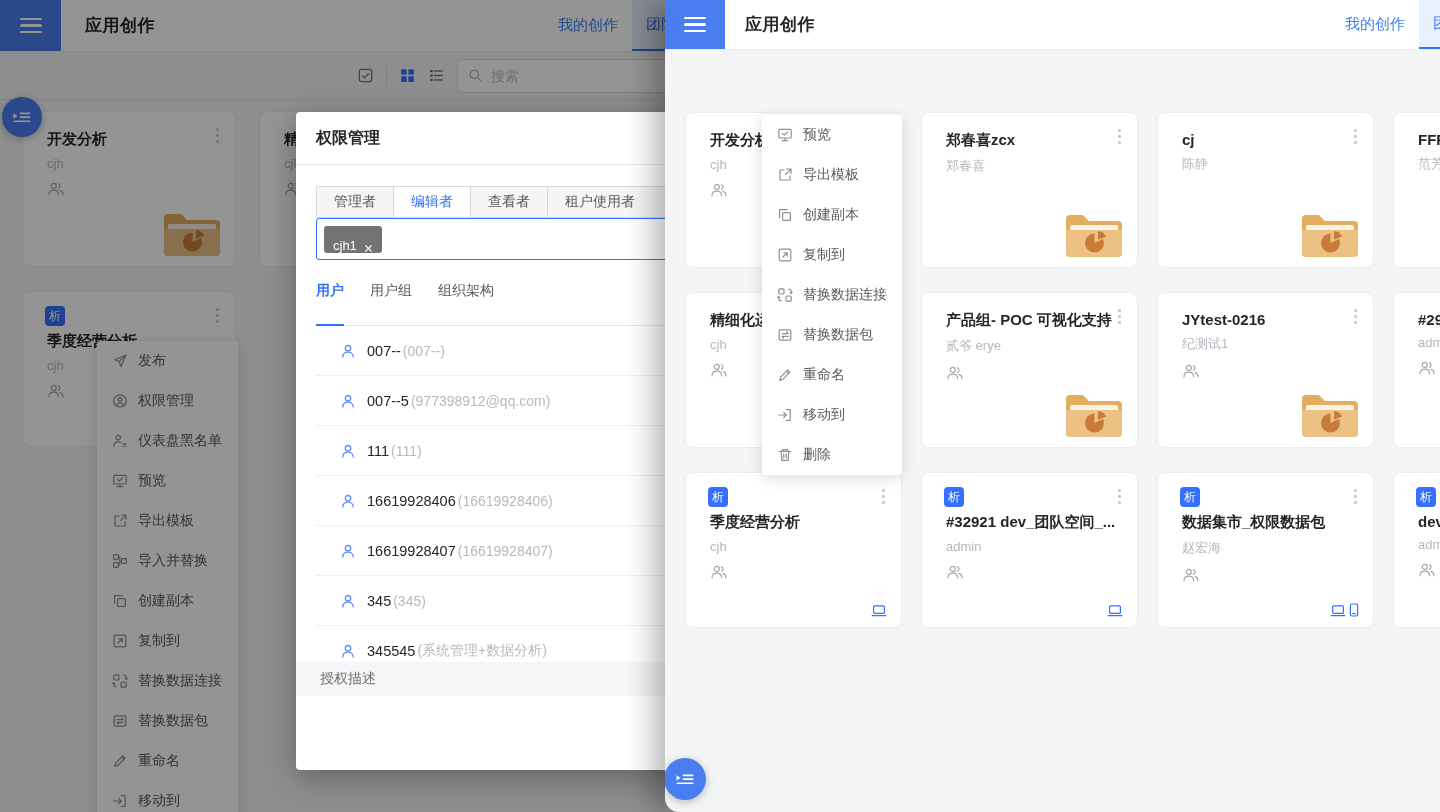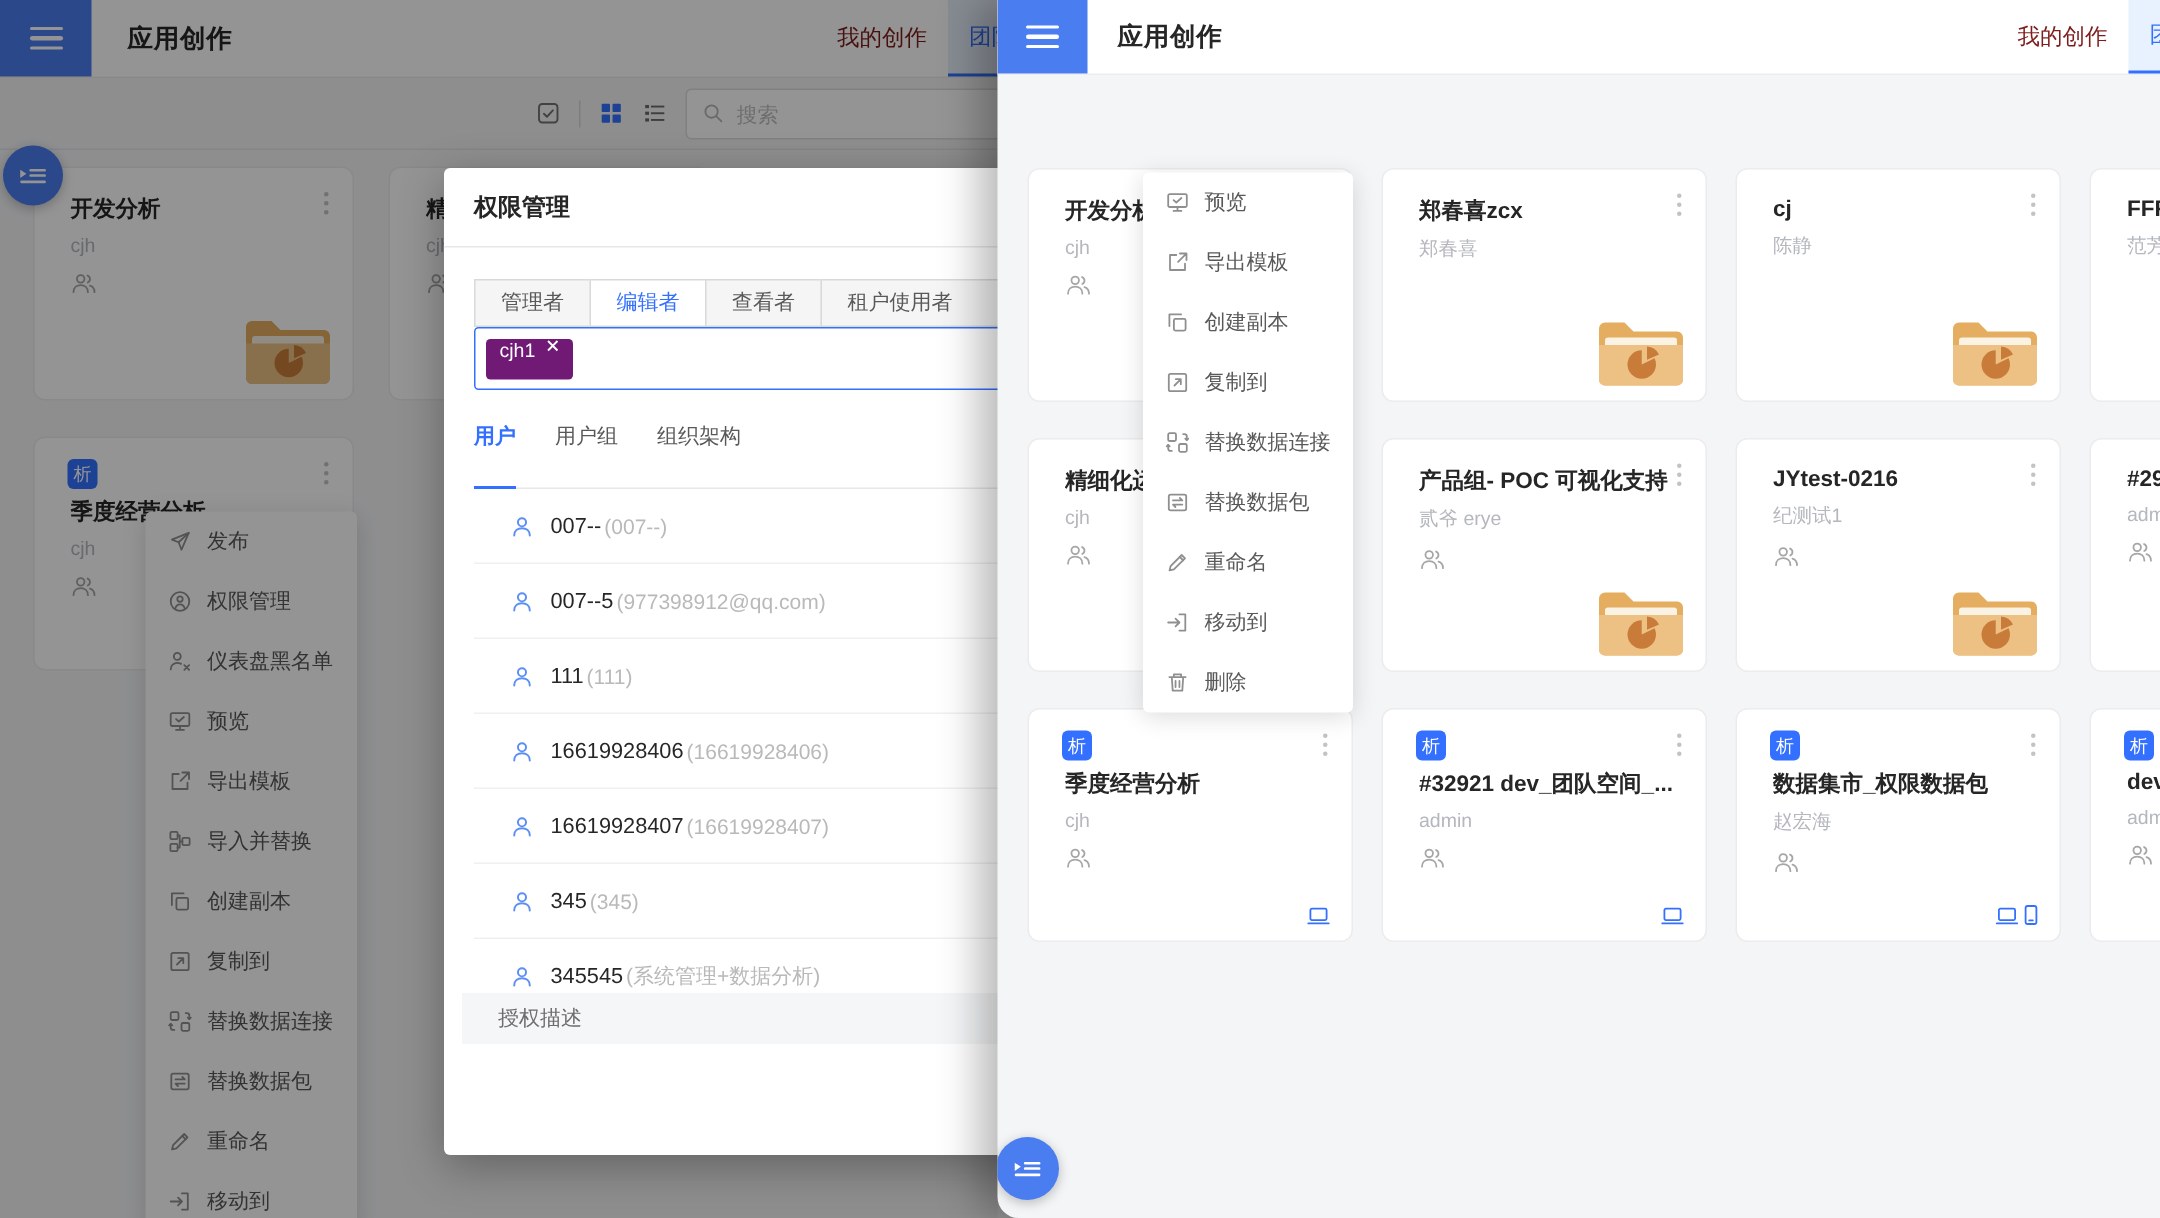--- a/index.html
+++ b/index.html
@@ -6,21 +6,21 @@
   html,body{width:1440px;height:812px;overflow:hidden;background:#fff;
     font-family:"Liberation Sans","DejaVu Sans",sans-serif;color:#262626}
   .stage{position:relative;width:1440px;height:812px;overflow:hidden}
 
   
   .topbar{position:absolute;left:0;top:0;right:0;background:#fff;display:flex;align-items:center;border-bottom:1px solid #ededed}
   .burger{background:#4a7df0;height:100%;display:flex;flex-direction:column;align-items:center;justify-content:center;gap:4px;cursor:pointer}
   .burger i{display:block;width:22px;height:2.5px;background:#fff;border-radius:2px}
   .app-title{font-size:17px;font-weight:bold;margin-left:24px;letter-spacing:.5px}
   .top-tabs{position:absolute;top:0;height:100%;display:flex;align-items:center}
-  .top-tab{height:100%;display:flex;align-items:center;padding:0 14px;font-size:15px;color:#7f1d1d;cursor:pointer;white-space:nowrap}
+  .top-tab{height:100%;display:flex;align-items:center;padding:0 14px;font-size:15px;color:#3b82f6;cursor:pointer;white-space:nowrap}
   .top-tab.active{color:#3370ff;background:#e8f1fe;border-bottom:2px solid #3370ff}
 
   
   .left-app{position:absolute;left:0;top:0;width:665px;height:812px;background:#f4f5f7;overflow:hidden;z-index:0}
   .left-app .topbar{height:52px}
   .left-app .burger{width:61px}
   .left-app .top-tabs{right:-25px}
   .toolbar{position:absolute;left:0;top:52px;right:0;height:48px;display:flex;align-items:center;justify-content:flex-end;border-bottom:1px solid #e4e5e8}
   .tb-icon{width:17px;height:17px;margin-right:12px;flex:0 0 auto}
   .tb-divider{width:1px;height:18px;background:#d8d8d8;margin-right:12px}
@@ -49,30 +49,30 @@
   .dim{position:absolute;inset:0;background:rgba(0,0,0,.42);z-index:10}
 
   
   .modal{position:absolute;left:296px;top:112px;width:400px;height:658px;background:#fff;border-radius:4px;box-shadow:0 8px 30px rgba(0,0,0,.3);z-index:20;overflow:hidden}
   .modal-header{height:53px;display:flex;align-items:center;padding:0 20px;border-bottom:1px solid #e8e8e8;font-size:16px;font-weight:bold}
   .role-tabs{display:flex;margin:21px 0 0 20px}
   .role-tab{height:32px;display:flex;align-items:center;padding:0 17px;background:#f5f5f5;border:1px solid #d9d9d9;margin-right:-1px;font-size:14px;color:#595959;cursor:pointer;white-space:nowrap}
   .role-tab.active{background:#fff;color:#3370ff}
   .role-tab.filler{flex:1;cursor:default}
   .tag-input{margin-left:20px;width:calc(100% - 20px);height:42px;border:1px solid #3370ff;border-radius:3px;display:flex;align-items:center;padding:0 7px}
-  .tag{height:27px;background:#701a75;color:#fff;border-radius:3px;display:flex;align-items:flex-start;gap:7px;padding:0 9px;font-size:13px}
+  .tag{height:27px;background:#737373;color:#fff;border-radius:3px;display:flex;align-items:flex-end;gap:7px;padding:0 9px;font-size:13px}
   .tag svg{width:9px;height:9px;stroke:#fff;stroke-width:1.4;cursor:pointer}
   .scope-tabs{display:flex;gap:26px;margin:22px 0 0 20px;border-bottom:1px solid #e8e8e8;font-size:14px;color:#595959}
   .scope-tab{padding-bottom:24px;cursor:pointer}
   .scope-tab.active{color:#3370ff;font-weight:bold;border-bottom:2px solid #3370ff;margin-bottom:-1px}
   .user-row{height:50px;margin-left:20px;padding-left:24px;display:flex;align-items:center;gap:11px;border-bottom:1px solid #f0f0f0;cursor:pointer}
   .user-row svg{width:16px;height:16px;stroke:#5b8ff5;fill:none;stroke-width:1.3;stroke-linecap:round}
   .user-name{font-size:14.5px;font-weight:normal}
   .user-detail{font-size:14px;color:#b9b9b9}
-  .modal-footer{position:absolute;left:12px;right:0;top:550px;height:34px;background:#f5f6f7;display:flex;align-items:center;padding-left:24px;font-size:14px;color:#6d6d6d}
+  .modal-footer{position:absolute;left:0;right:0;top:550px;height:34px;background:#f5f6f7;display:flex;align-items:center;padding-left:24px;font-size:14px;color:#6d6d6d}
 
   
   .right-panel{position:absolute;left:665px;top:0;width:775px;height:812px;background:#f4f5f7;z-index:30;overflow:hidden;border-radius:0 0 0 14px;box-shadow:-12px 0 28px rgba(0,0,0,.28)}
   .right-panel .topbar{height:50px}
   .right-panel .burger{width:60px}
   .right-panel .top-tabs{right:-37px}
 
   .float-btn{position:absolute;width:42px;height:42px;border-radius:50%;background:#4a7df0;display:flex;align-items:center;justify-content:center;cursor:pointer;box-shadow:0 2px 8px rgba(0,0,0,.25)}
   .blue-ic{stroke:#3370ff;fill:none;stroke-width:1.2;stroke-linecap:round;stroke-linejoin:round}
 </style>

